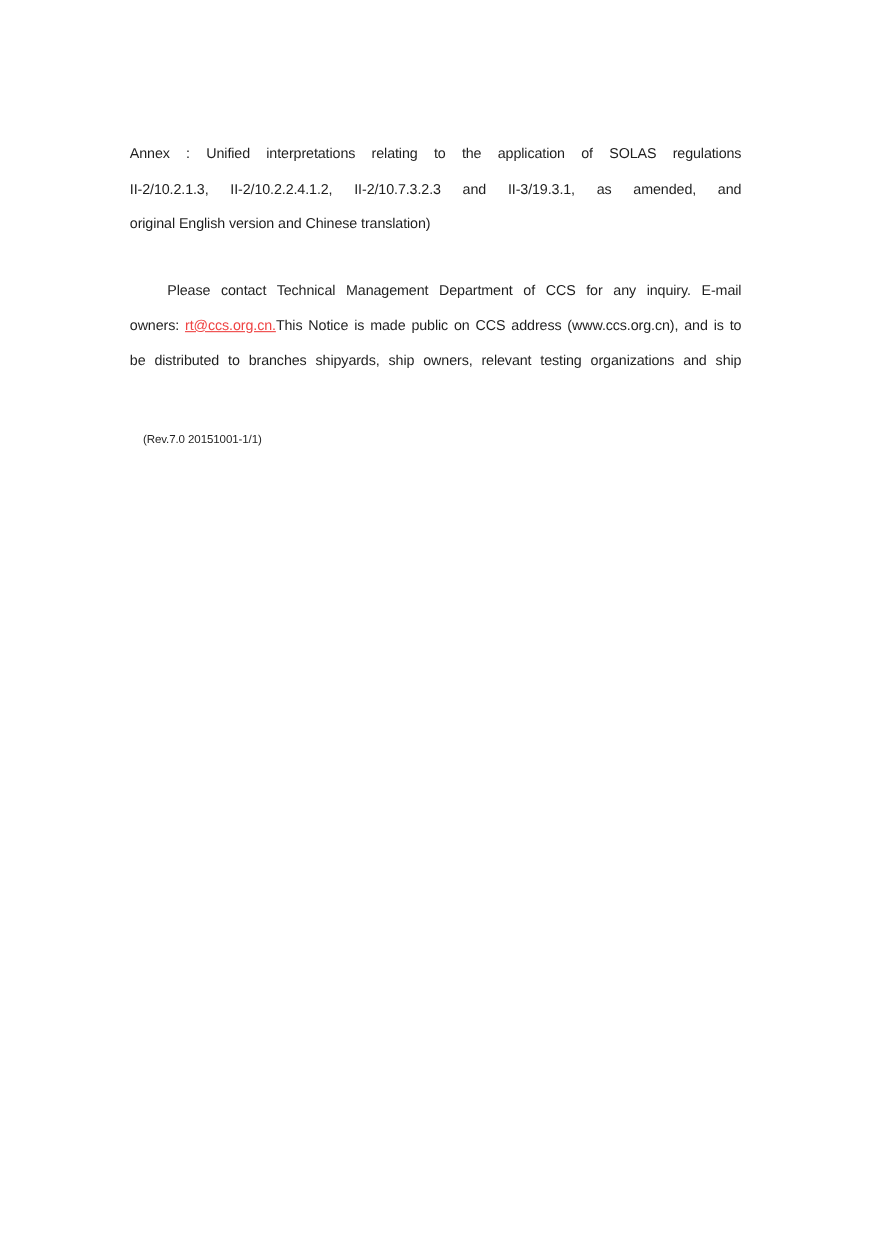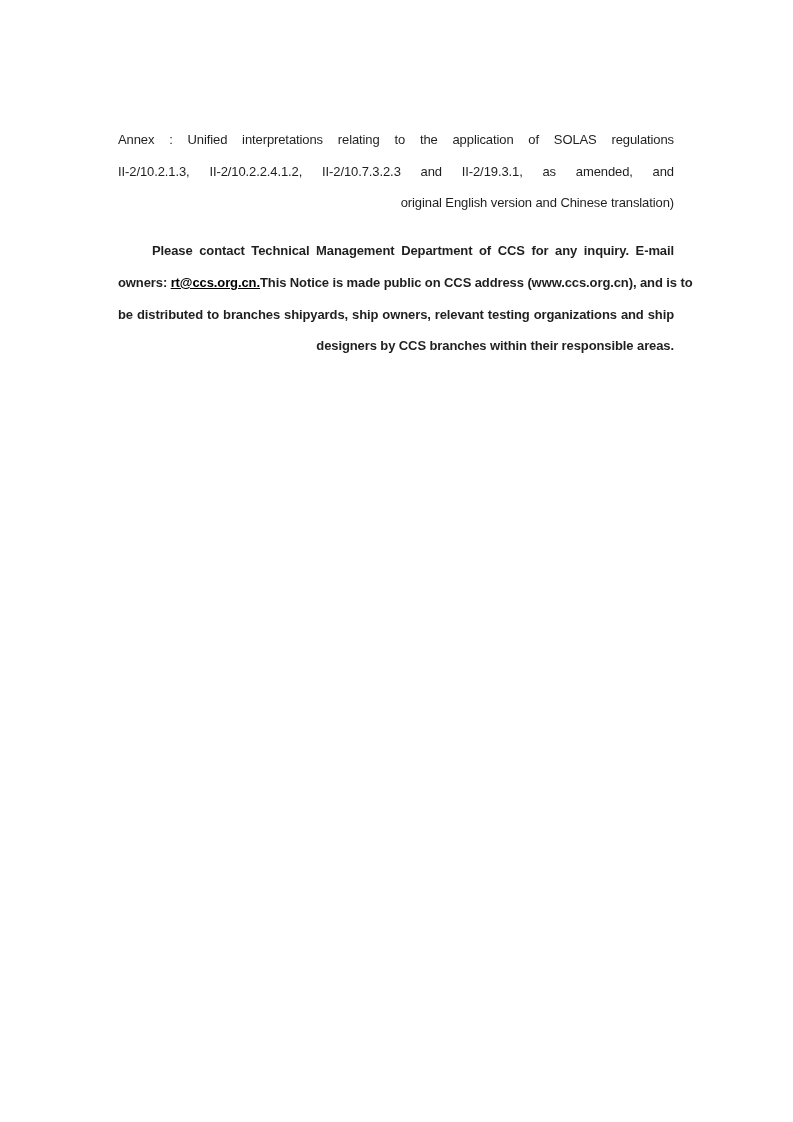--- a/index.html
+++ b/index.html
@@ -27,51 +27,51 @@
     line-height: 31.7px;
     white-space: nowrap;
     overflow: visible;
   }
   
   .j {
     text-align: justify;
     text-align-last: justify;
   }
   
-  .last { text-align: right; }
+  .last { text-align: left; }
   .indent { padding-left: 34px; }
-  .contact-para { margin-top: 16px; font-weight: bold; }
+  .contact-para { margin-top: 29px; }
   a.email-link {
-    color: #000000;
+    color: #ef4444;
     text-decoration: underline;
     cursor: pointer;
   }
   .rev-note {
     margin-top: 50px;
     padding-left: 12px;
     font-size: 10.5px;
     letter-spacing: -0.1px;
     line-height: 14px;
     color: #1f1f1f;
   }
 </style>
 </head>
 <body>
 
 <div class="page">
   <div class="content">
 
     <div class="para annex-para">
       <span class="line j">Annex : Unified interpretations relating to the application of SOLAS regulations</span>
-      <span class="line j">II-2/10.2.1.3, II-2/10.2.2.4.1.2, II-2/10.7.3.2.3 and II-2/19.3.1, as amended, and</span>
+      <span class="line j">II-2/10.2.1.3, II-2/10.2.2.4.1.2, II-2/10.7.3.2.3 and II-3/19.3.1, as amended, and</span>
       <span class="line last">original English version and Chinese translation)</span>
     </div>
 
     <div class="para contact-para">
       <span class="line j indent">Please contact Technical Management Department of CCS for any inquiry. E-mail</span>
       <span class="line j"><span>owners: </span><a class="email-link">rt@ccs.org.cn.</a><span>This Notice is made public on CCS address (www.ccs.org.cn), and is to</span></span>
       <span class="line j">be distributed to branches shipyards, ship owners, relevant testing organizations and ship</span>
-      <span class="line last">designers by CCS branches within their responsible areas.</span>
     </div>
 
+    <div class="rev-note">(Rev.7.0 20151001-1/1)</div>
 
   </div>
 </div>
 
 </body></html>

